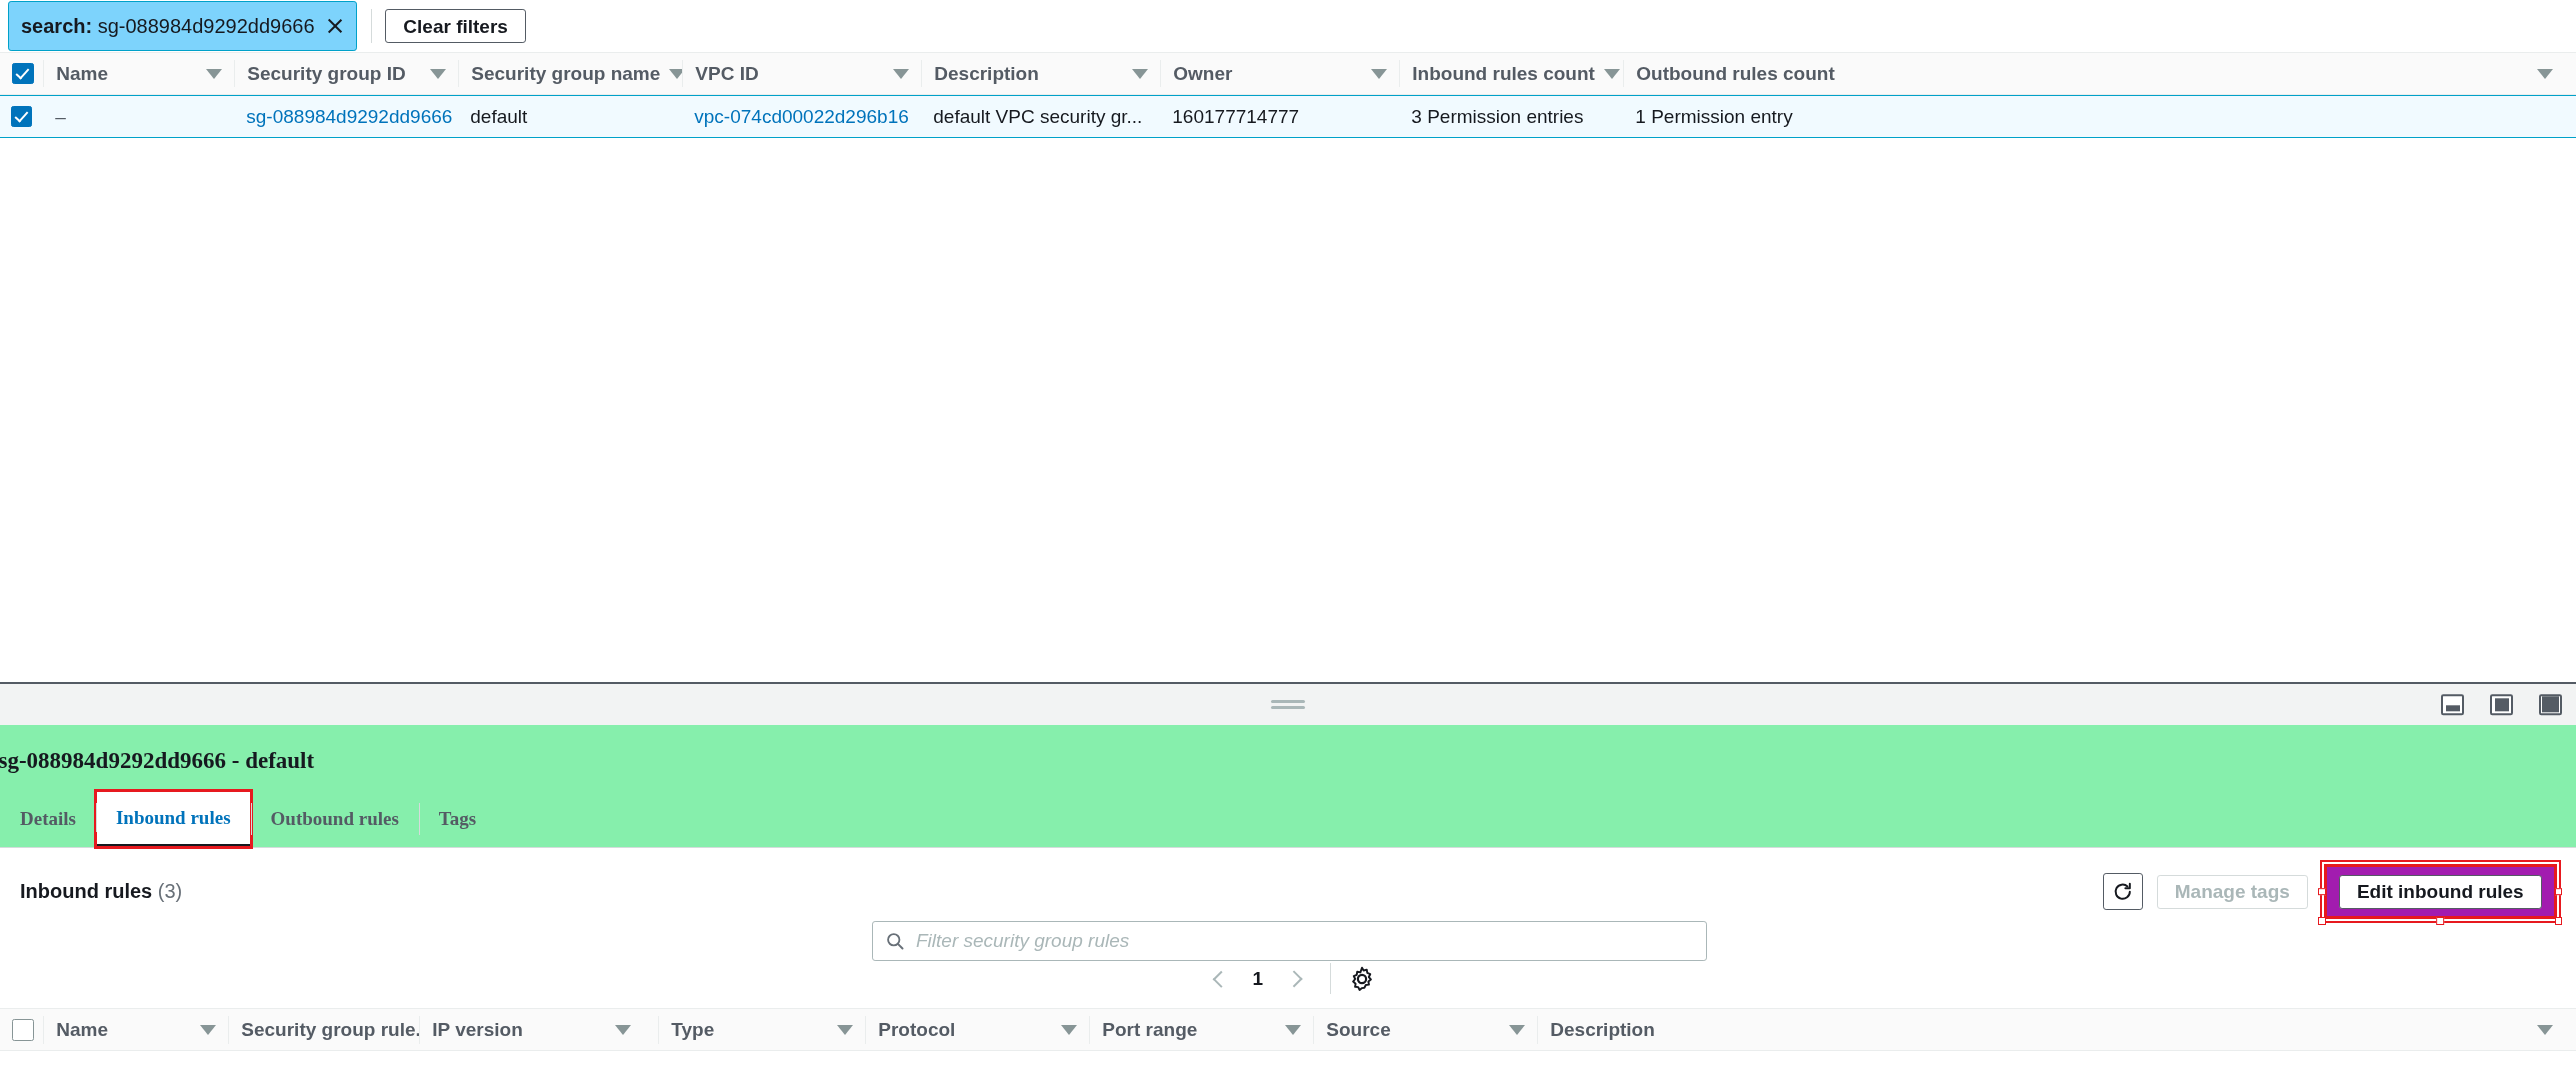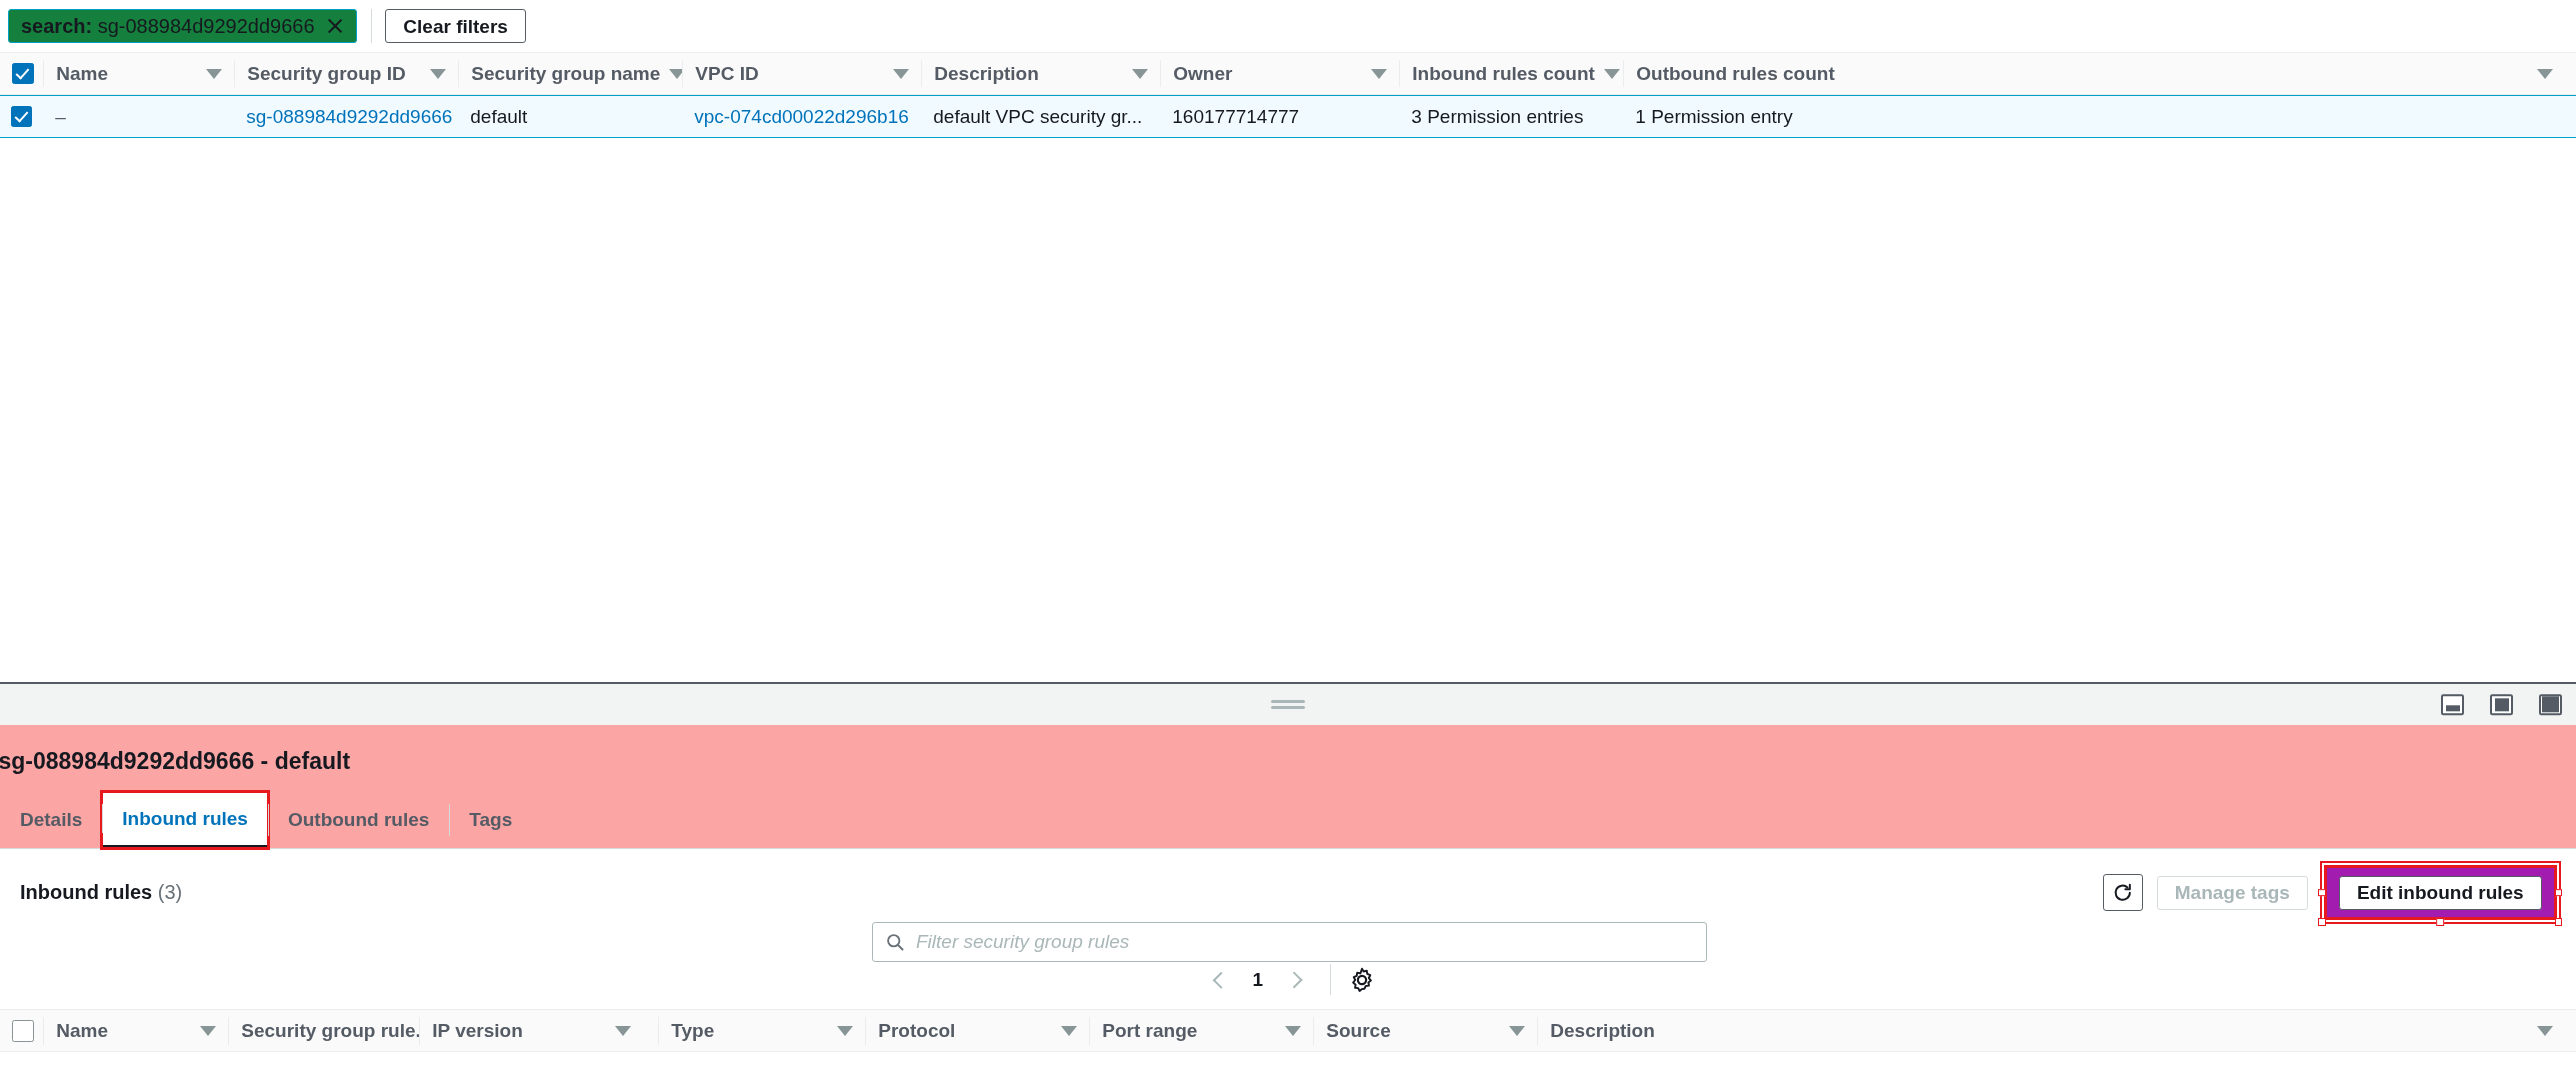--- a/index.html
+++ b/index.html
@@ -17,24 +17,24 @@
   .filter-bar {
     height: 52px;
     display: flex;
     align-items: center;
     padding: 0 0 0 7.7px;
     background: #ffffff;
   }
   .token {
     display: flex;
     align-items: center;
-    height: 34px;
+    height: 50px;
     border: 1.5px solid #00a1c9;
     border-radius: 3.1px;
-    background: #15803d;
+    background: #7dd3fc;
     padding: 0 10.7px 0 12.3px;
     gap: 10.7px;
   }
   .token-text {
     font-size: 20px;
     line-height: 1;
     color: #16191f;
     white-space: nowrap;
   }
   .token-text b { font-weight: 700; }
@@ -219,22 +219,23 @@
     position: absolute;
     background: #545b64;
     left: 2.3px; right: 2.3px;
   }
   .pi.bottom::after { bottom: 1.5px; height: 6.1px; }
   .pi.mid::after    { top: 2.3px; bottom: 2.3px; }
   .pi.full::after   { top: 0.8px; bottom: 0.8px; left: 0.8px; right: 0.8px; }
 
   
   .detail {
-    background: #fca5a5;
+    background: #86efac;
     padding: 0;
+    font-family: Liberation Serif, serif;
   }
   .detail-title {
     font-size: 23px;
     font-weight: 700;
     color: #16191f;
     padding: 23px 0 0 0;
     margin-left: -1.5px;
     white-space: nowrap;
   }
   .tabs {

